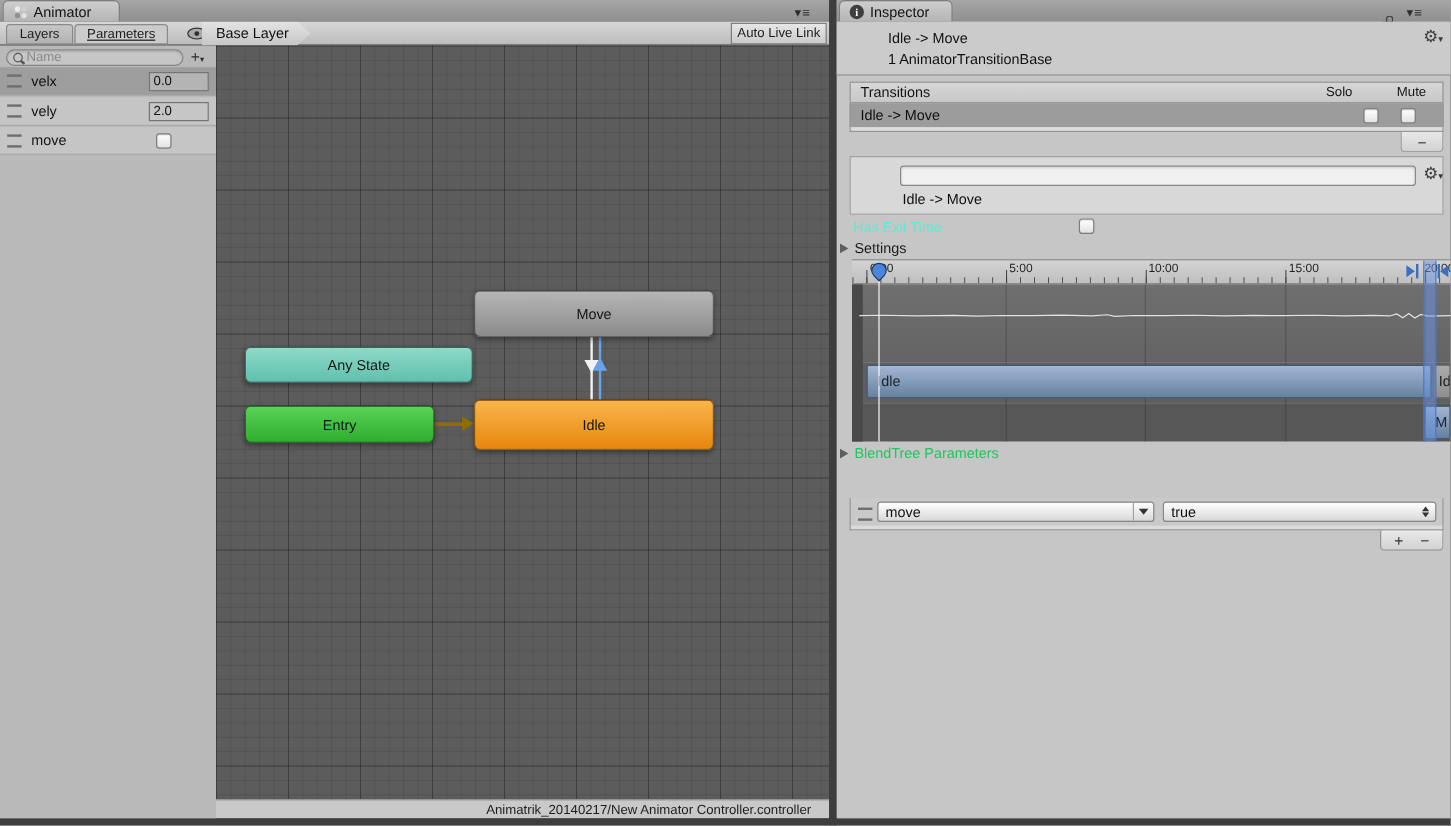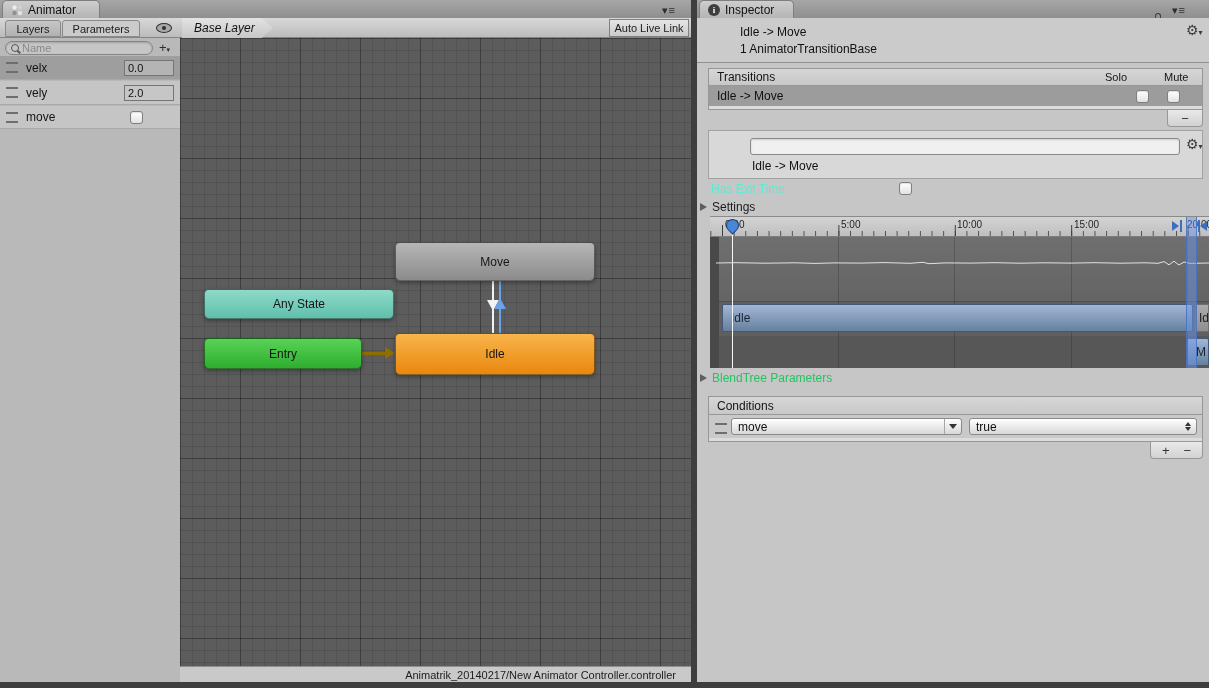--- a/index.html
+++ b/index.html
@@ -104,27 +104,27 @@
         <circle cx="9" cy="9" r="2.2" fill="#e2e2e2"></circle>
     </svg>
     <span>Animator</span>
   </div>
   <div class="abs menu-glyph" style="left:662px;top:4px;">▾≡</div>
 
   <div class="abs toolbar" style="left:0;top:18px;width:180px;height:20px;"></div>
   <div class="abs tbtn" style="left:5px;top:20px;width:56px;">
     <span>Layers</span>
   </div>
-  <div class="abs tbtn active" style="left:62px;top:20px;width:78px;">
+  <div class="abs tbtn active" style="left:62px;top:20px;width:78px;text-decoration:underline;">
     <span>Parameters</span>
   </div>
   <div class="abs eye" style="left:156px;top:23px;"></div>
 
   <div class="abs toolbar" style="left:180px;top:18px;width:511px;height:20px;"></div>
-  <div class="abs breadcrumb-tab" style="left:182px;top:18px;font-style:italic;">
+  <div class="abs breadcrumb-tab" style="left:168px;top:18px;">
     <span>Base Layer</span>
   </div>
   <div class="abs pushbtn" style="left:609px;top:19px;width:80px;height:18px;">
     <span>Auto Live Link</span>
   </div>
 
   <div class="abs leftpanel" style="left:0;top:38px;width:180px;height:650px;"></div>
   <div class="abs searchpill" style="left:5px;top:41px;width:148px;height:14px;">
     <span class="mag"></span>
     <span class="ph">Name</span>
@@ -263,23 +263,20 @@
     <div class="abs" style="left:488px;top:3px;width:2px;height:12px;background:#3d6fc0;"></div>
     <div class="abs" style="left:490px;top:4px;width:0;height:0;border-top:5px solid transparent;border-bottom:5px solid transparent;border-right:7px solid #3d6fc0;"></div>
 
     <div class="abs" style="left:22px;top:13px;width:1px;height:139px;background:#f7f7f7;"></div>
     <div class="abs pin" style="left:16px;top:2px;"></div>
   </div>
 
   <span class="abs foldtri" style="left:700px;top:374px;"></span>
   <div class="abs" style="left:712px;top:371px;font-size:12px;color:#22c55e;">BlendTree Parameters</div>
 
-  <div class="abs boxhdr" style="left:708px;top:396px;width:495px;height:19px;">
-    <span>Conditions</span>
-  </div>
   <div class="abs" style="left:708px;top:415px;width:495px;height:23px;background:#c9c9c9;border-left:1px solid #979797;border-right:1px solid #979797;box-sizing:border-box;">
     <span class="dragbars" style="position:absolute;left:6px;top:8px;"></span>
     <div class="popup" style="position:absolute;left:22px;top:3px;width:231px;height:17px;">
       <span class="lbl">move</span>
       <span class="cap">
           <span class="tri-down"></span>
         </span>
     </div>
     <div class="popup" style="position:absolute;left:260px;top:3px;width:228px;height:17px;">
       <span class="lbl">true</span>

